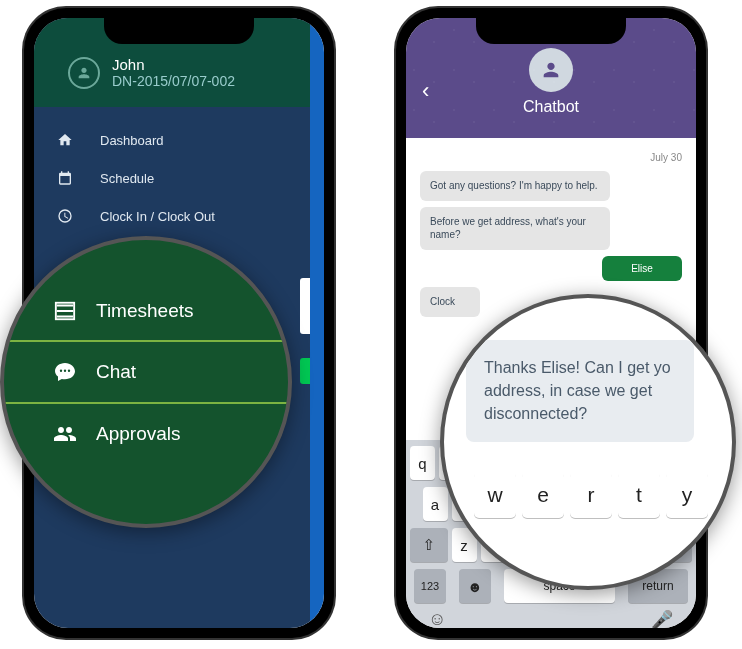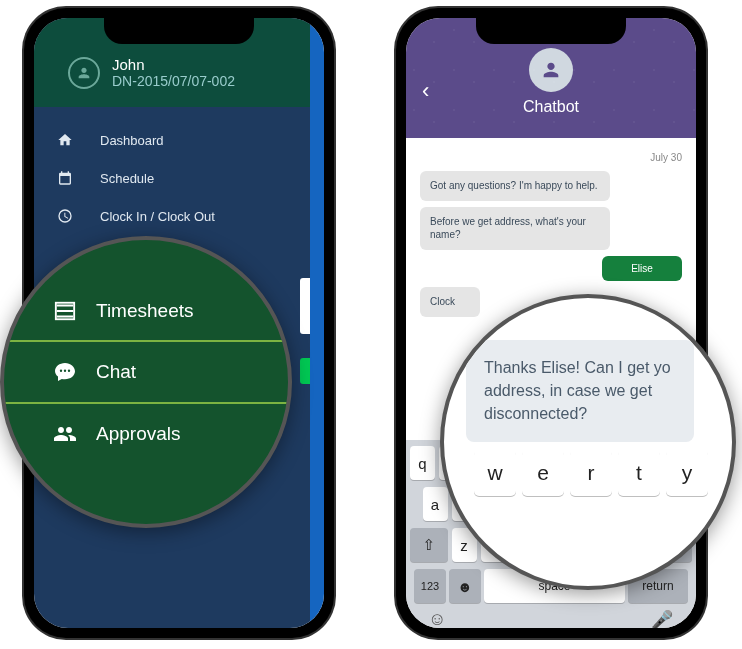--- a/index.html
+++ b/index.html
@@ -37,31 +37,31 @@
 .chattitle{color:#fff;text-align:center;font-size:16px}
 .chatbody{background:#fff;padding:10px 14px;height:310px;overflow:hidden}
 .datebadge{text-align:right;font-size:10px;color:#888;padding:4px 0 8px}
 .bubble{background:#e5e5e5;border-radius:6px;padding:8px 10px;font-size:10px;color:#3a4a5a;margin-bottom:6px;max-width:190px;line-height:1.35}
 .bubble.right{background:#15803d;color:#fff;margin-left:auto;max-width:80px;text-align:center;padding:6px 12px}
 .keyboard{position:absolute;bottom:0;left:0;right:0;height:188px;background:#d1d5db;padding:6px 4px}
 .krow{display:flex;justify-content:center;gap:4px;margin-bottom:7px}
 .key{background:#fff;border-radius:4px;height:34px;flex:1;display:flex;align-items:center;justify-content:center;font-size:15px;color:#222;box-shadow:0 1px 0 rgba(0,0,0,.2);max-width:25px}
 .key.dark{background:#acb1b9;color:#222}
 .key.wide{max-width:40px}
-.spacerow{display:flex;gap:3px;padding:0 4px}
+.spacerow{display:flex;gap:13px;padding:0 4px}
 .spacerow .key{max-width:none}
 .k123{flex:0 0 32px}
 .kemoji{flex:0 0 32px}
 .kspace{flex:1}
 .kreturn{flex:0 0 60px;font-size:12px}
 .bottomrow{display:flex;justify-content:space-between;padding:6px 18px 0}
 .bottomrow span{color:#555;font-size:18px}
 .lens-right{left:440px;top:294px;width:296px;height:296px;background:#fff}
 .lens-right-inner{padding:42px 0 0 22px}
-.bigbubble{background:#e8ecf0;border-radius:8px;padding:16px 18px;font-size:16px;color:#4a5a6a;line-height:1.45;width:228px;margin-bottom:8px}
+.bigbubble{background:#e8ecf0;border-radius:8px;padding:16px 18px;font-size:16px;color:#4a5a6a;line-height:1.45;width:228px;margin-bottom:30px}
 .keyslice{display:flex;gap:6px;padding-left:8px}
 .keyslice .bkey{background:#fff;border-radius:5px;width:42px;height:46px;display:flex;align-items:center;justify-content:center;font-size:21px;color:#222;box-shadow:0 1px 0 rgba(0,0,0,.25)}
 </style>
 </head>
 <body>
 
 <div class="phone phone-left">
   <div class="screen">
     <div class="notch"></div>
     <div class="bluebar"></div>

